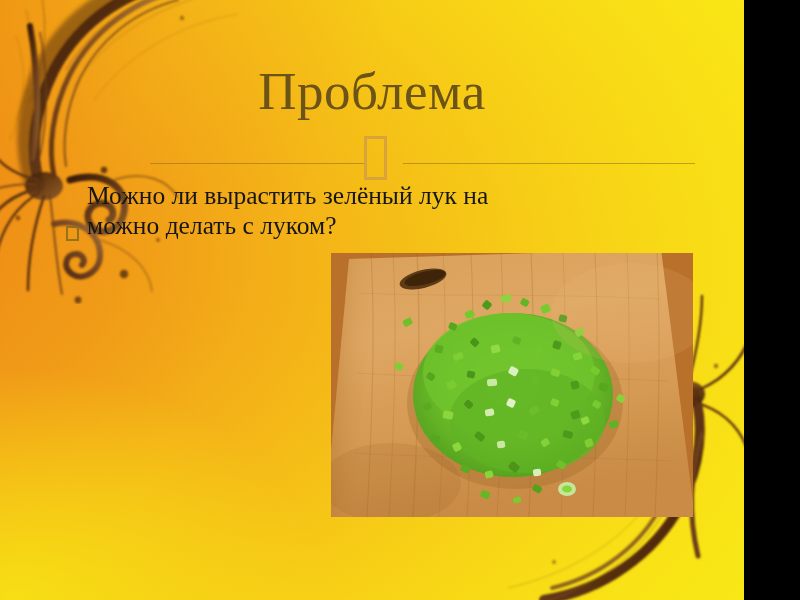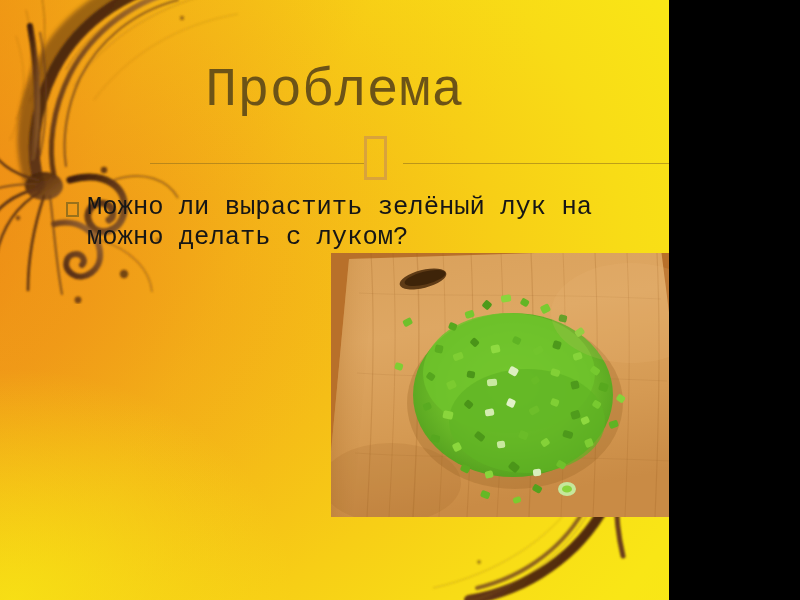--- a/index.html
+++ b/index.html
@@ -3,24 +3,24 @@
 <meta charset="utf-8">
 <title>Проблема</title>
 <style>
   html, body {
     margin: 0;
     padding: 0;
     background: #000;
   }
   #slide {
     position: relative;
-    width: 669px;
+    width: 744px;
     height: 600px;
     overflow: hidden;
-    font-family: Liberation Mono, monospace;
+    font-family: Liberation Serif, serif;
     background: #F3C61C;
   }
 
   
   .bg-base {
     position: absolute;
     inset: 0;
     background:
       radial-gradient(ellipse 150% 120% at -10% 45%,
         #EE8F16 0%,
@@ -96,21 +96,21 @@
     background: transparent;
   }
 
   
   .body-block {
     position: absolute;
     left: 66px;
     top: 181px;
     width: 668px;
   }
-  .bullet-row { display: flex; align-items: flex-start; margin-top: 12px; }
+  .bullet-row { display: flex; align-items: flex-end; }
   .bullet-mark {
     flex: 0 0 auto;
     width: 13px;
     height: 15px;
     margin-top: 9px;
     margin-right: 8px;
     border: 2px solid #8A6A1C;
     box-sizing: border-box;
     opacity: 0.85;
   }

